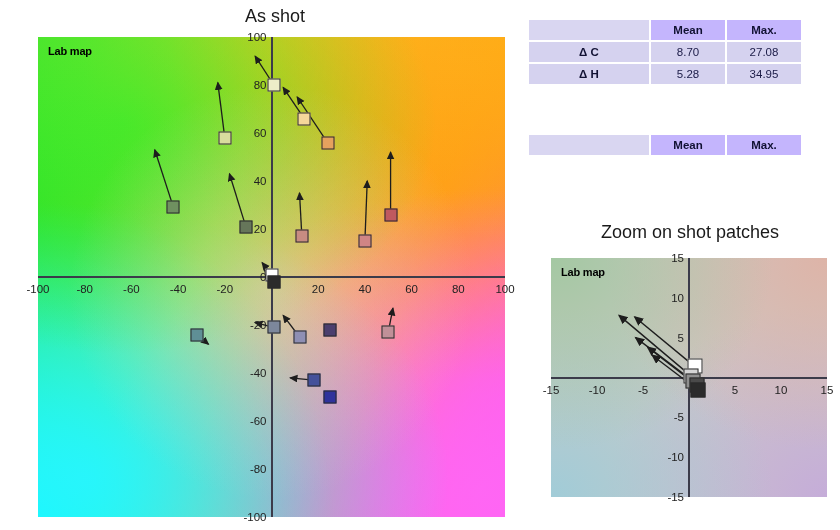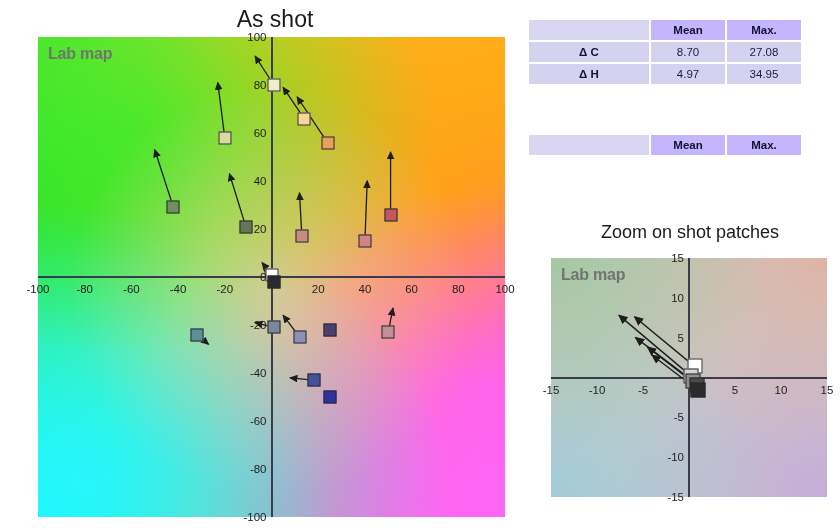--- a/index.html
+++ b/index.html
@@ -8,21 +8,21 @@
     background:#ffffff;
     font-family:"Liberation Sans", sans-serif;
     position:relative;
     overflow:hidden;
     -webkit-font-smoothing:antialiased;
   }
   .abs{position:absolute;}
 
   
   .chart-title{
-    font-size:23px;color:#1a1a1a;font-weight:400;
+    font-size:18px;color:#1a1a1a;font-weight:400;
     text-align:center;white-space:nowrap;
   }
   #main-title{left:160px;top:6px;width:230px;}
   #zoom-title{left:540px;top:222px;width:300px;font-size:18px;}
 
   
   #main-plot-wrap{left:38px;top:37px;width:467px;height:480px;}
   
   .lab-layer{position:absolute;inset:0;}
   #lab-base{
@@ -50,21 +50,21 @@
 
   .tick-lbl{
     position:absolute;font-size:11.5px;color:#222;white-space:nowrap;
     font-family:"Liberation Sans", sans-serif;
   }
   .tick-x{transform:translateX(-50%);}
   .tick-y{transform:translateY(-50%);text-align:right;}
 
   .lab-badge{
     position:absolute;left:10px;top:8px;
-    font-size:16px;font-weight:bold;color:#737373;
+    font-size:11px;font-weight:bold;color:#000000;
     letter-spacing:-0.2px;
   }
 
   .marker{
     position:absolute;
     border:1px solid #2b2b2b;
     box-sizing:border-box;
     transform:translate(-50%,-50%);
   }
 
@@ -239,21 +239,21 @@
     <th class="val">Mean</th>
     <th class="val">Max.</th>
   </tr>
   <tr>
     <td class="rowhead">Δ C</td>
     <td class="val">8.70</td>
     <td class="val">27.08</td>
   </tr>
   <tr>
     <td class="rowhead">Δ H</td>
-    <td class="val">4.97</td>
+    <td class="val">5.28</td>
     <td class="val">34.95</td>
   </tr>
 </tbody>
   </table>
 
 <table class="tbl" id="tbl2">
   <tbody>
       <tr>
     <th class="blank"></th>
     <th class="val">Mean</th>

